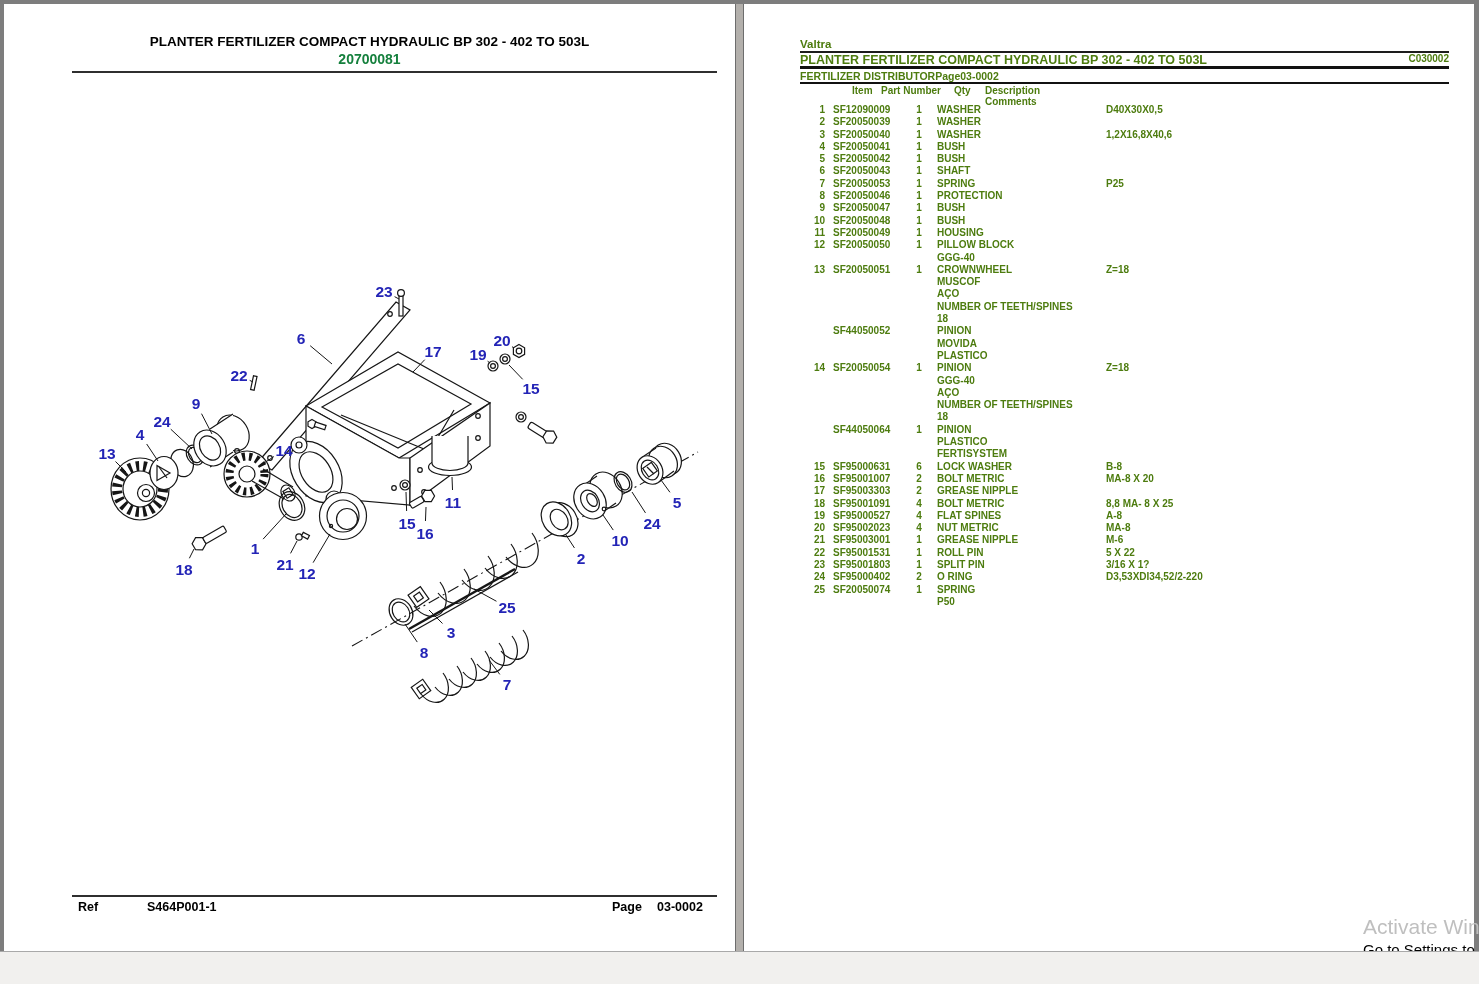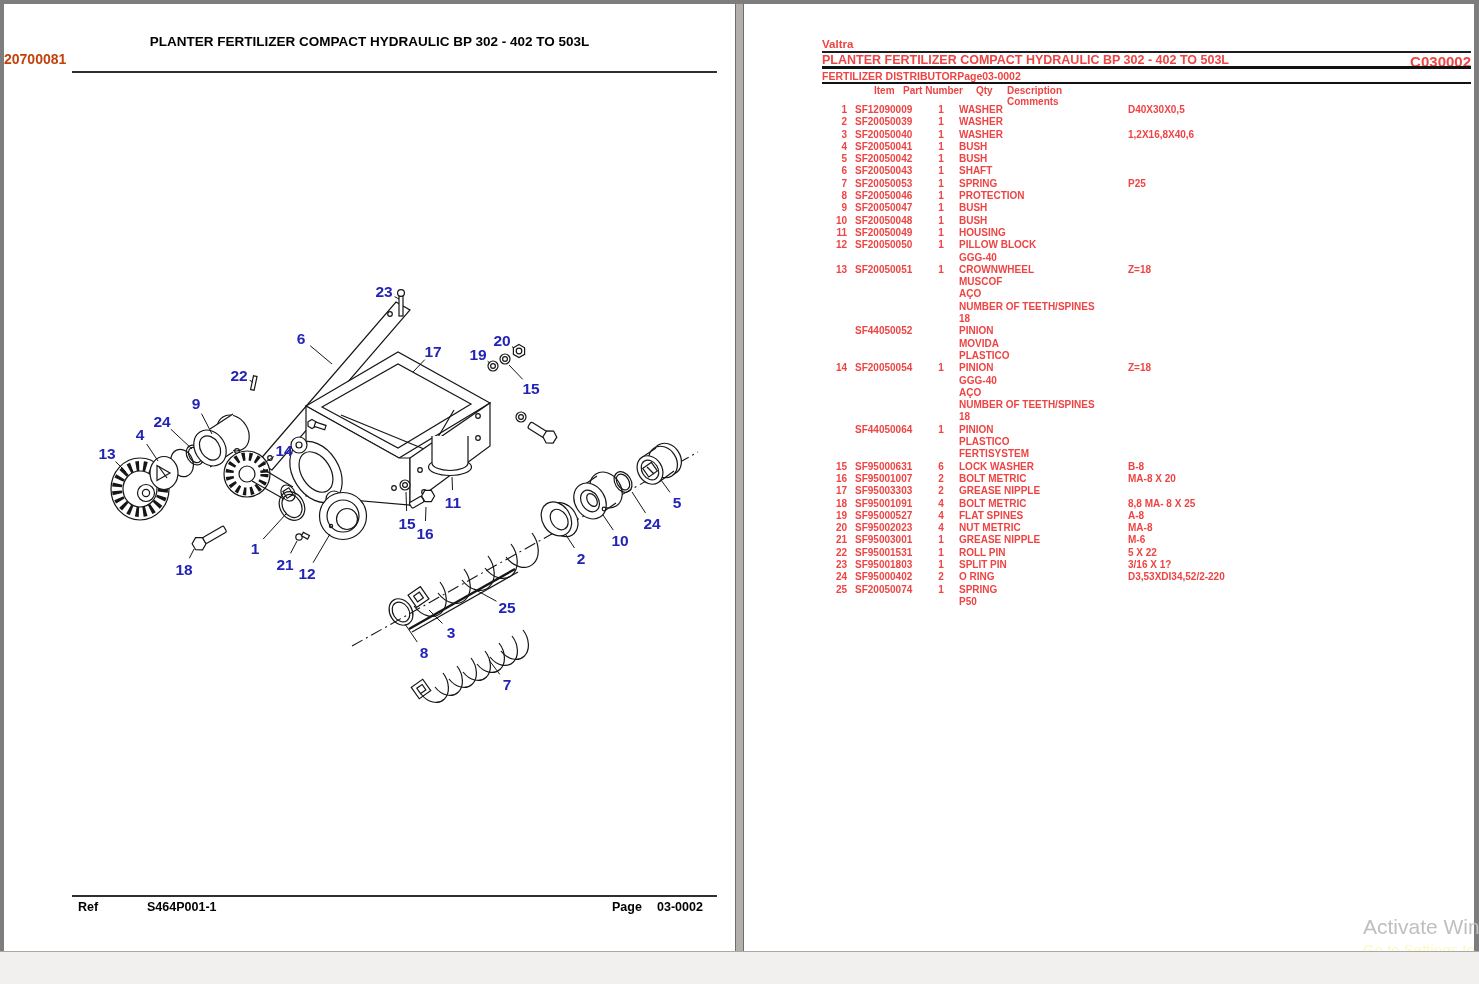--- a/index.html
+++ b/index.html
@@ -11,41 +11,41 @@
   .page{position:absolute;top:4px;height:947px;background:#ffffff;}
   #page-left{left:4px;width:731px;}
   #page-divider{position:absolute;left:735px;top:4px;width:9px;height:947px;
       background:#b3b0ac;border-left:1px solid #6d6d6d;border-right:1px solid #6d6d6d;
       box-sizing:border-box;}
   #page-right{left:744px;width:730px;overflow:hidden;}
 
   
   .lp-title{position:absolute;left:0;top:30px;width:100%;text-align:center;
       font-size:13.5px;font-weight:bold;color:#000;letter-spacing:0;}
-  .lp-subtitle{position:absolute;left:0;top:47px;width:100%;text-align:left;
-      font-size:14px;font-weight:bold;color:#c2410c;}
+  .lp-subtitle{position:absolute;left:0;top:47px;width:100%;text-align:center;
+      font-size:14px;font-weight:bold;color:#15803d;}
   .lp-rule{position:absolute;left:68px;width:645px;height:2px;background:#2f2f2f;}
   .lp-rule-top{top:67px;}
   .lp-rule-bottom{top:891px;}
   .lp-footer{position:absolute;top:896px;left:68px;width:645px;font-size:12.5px;
       font-weight:bold;color:#000;}
   .lp-footer .ref{position:absolute;left:6px;}
   .lp-footer .refv{position:absolute;left:48px;margin-left:27px;}
   .lp-footer .pg{position:absolute;left:540px;}
   .lp-footer .pgv{position:absolute;left:585px;}
   #diagram-svg{position:absolute;left:0;top:0;}
 
   
-  .rp-content{position:absolute;left:78px;top:0;width:649px;height:947px;color:#ef4444;}
+  .rp-content{position:absolute;left:56px;top:0;width:649px;height:947px;color:#4d7c0f;}
   .rp-brand{position:absolute;top:34px;left:0;font-size:11.5px;font-weight:bold;}
   .rp-rule1{position:absolute;top:47px;left:0;width:649px;height:2px;background:#1d1d1d;}
   .rp-titlerow{position:absolute;top:49px;left:0;width:649px;display:flex;
       justify-content:space-between;font-weight:bold;}
   .rp-title{font-size:12.5px;}
-  .rp-code{font-size:15px;}
+  .rp-code{font-size:10px;}
   .rp-rule2{position:absolute;top:62px;left:0;width:649px;height:3px;background:#111;}
   .rp-sectionrow{position:absolute;top:66px;left:0;width:649px;display:flex;
       font-weight:bold;font-size:10.5px;}
   .rp-rule3{position:absolute;top:78px;left:0;width:649px;height:2px;background:#111;}
 
   .t-grid{display:grid;grid-template-columns:28px 78px 26px 174px 1fr;}
   .t-head{position:absolute;top:81px;left:0;width:649px;font-size:10px;font-weight:bold;
       line-height:11px;margin-left:48px;}
   .t-head .h-item{padding-left:4px;}
   .t-head .h-part{padding-left:5px;}
@@ -55,21 +55,21 @@
   .t-row .c-item{text-align:right;padding-right:3px;}
   .t-row .c-part{padding-left:5px;}
   .t-row .c-qty{text-align:center;}
   .t-row .c-desc{padding-left:5px;}
   .t-row .c-spec{padding-left:0;}
 
   
   #watermark{position:absolute;left:1363px;top:915px;white-space:nowrap;
       color:#bfbfbf;pointer-events:none;}
   #watermark .w1{font-size:21px;}
-  #watermark .w2{font-size:15px;color:#fef9c3;margin-top:2px;}
+  #watermark .w2{font-size:15px;color:#000000;margin-top:2px;}
 
   
   #toolbar{position:absolute;left:0;top:951px;width:1479px;height:33px;
       background:#f1f0ee;border-top:1px solid #a9a9a9;box-sizing:border-box;}
 </style>
 </head>
 <body>
 
 <div id="screen">
 

